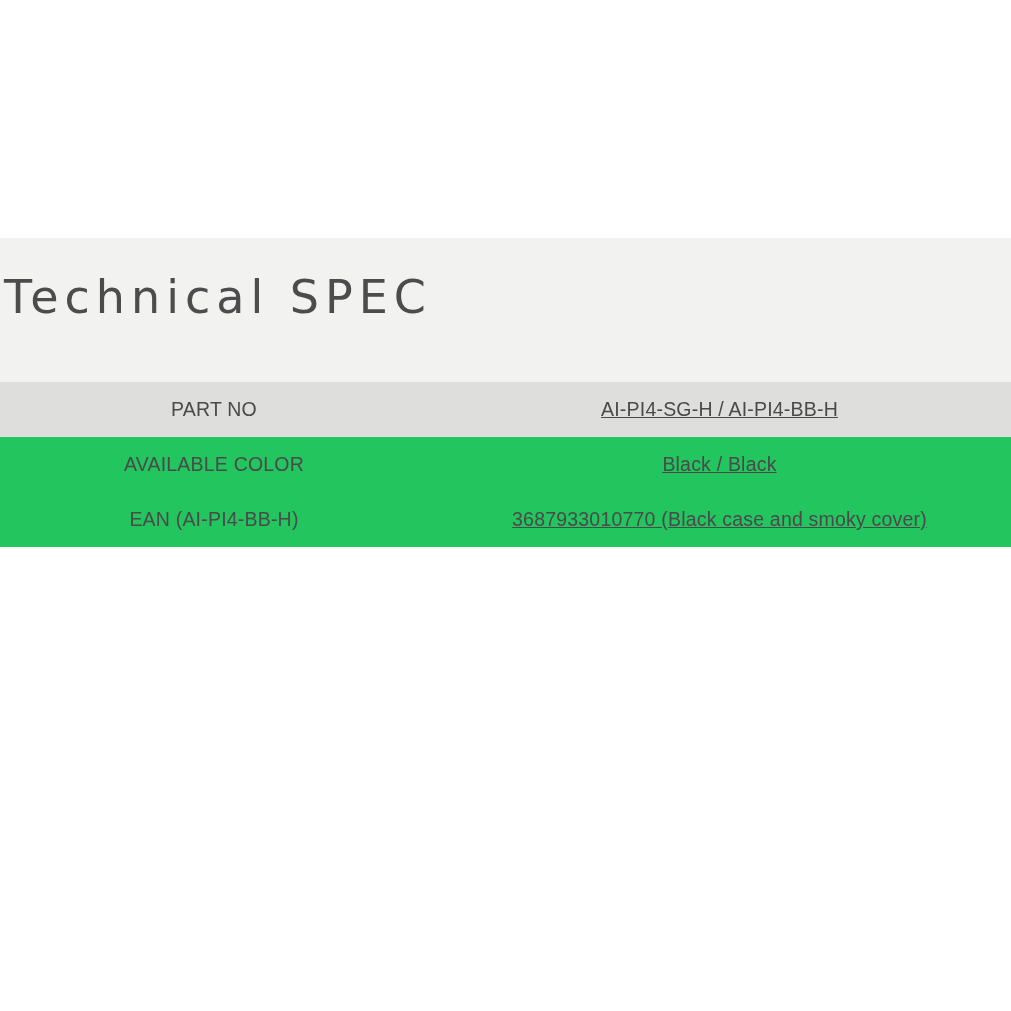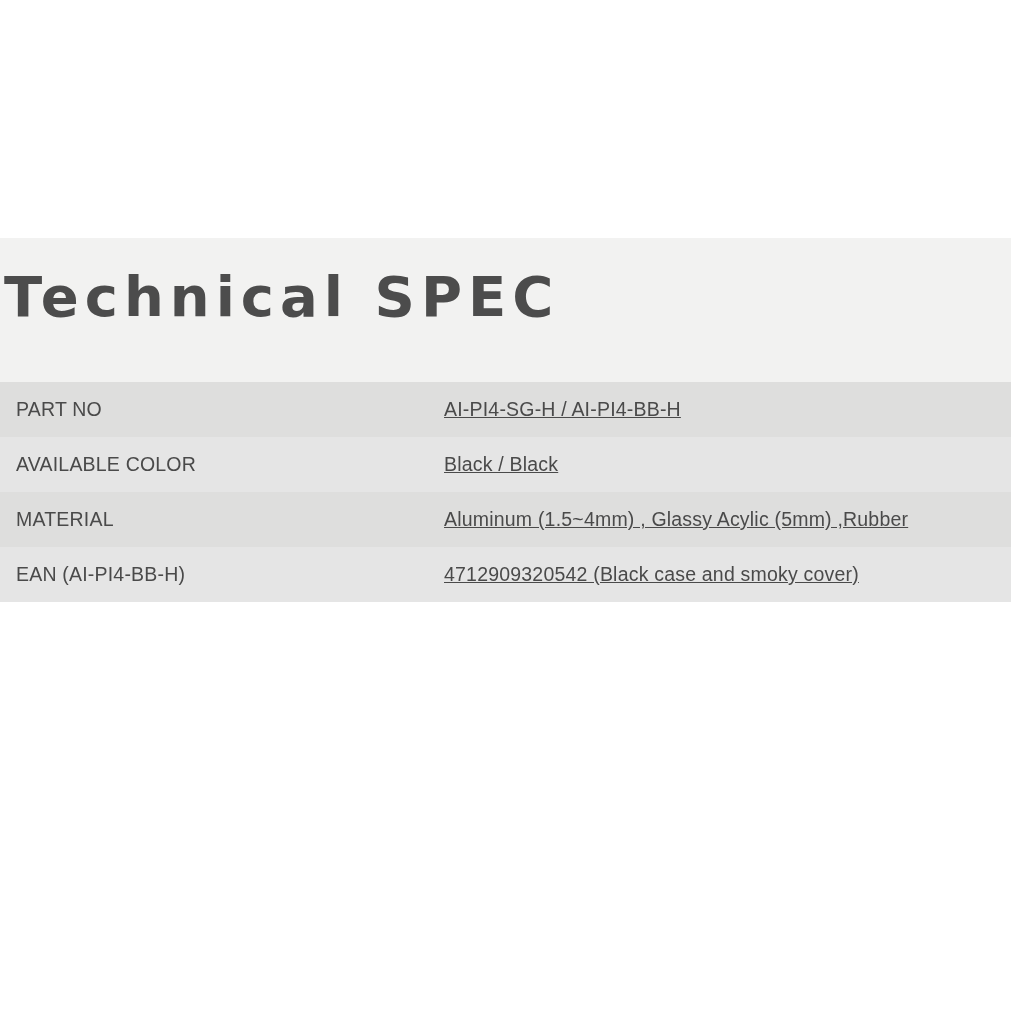--- a/index.html
+++ b/index.html
@@ -28,51 +28,52 @@
   .title-band {
     background: #f2f2f1;
     height: 144px;
     box-sizing: border-box;
     padding-left: 4px;
     display: flex;
     align-items: center;
   }
   .spec-title {
     font-family: "DejaVu Sans", sans-serif;
-    font-size: 56px;
-    font-weight: 700;
+    font-size: 46px;
+    font-weight: 400;
     letter-spacing: 6px;
     color: #4c4c4c;
     white-space: nowrap;
     line-height: 1;
     padding-bottom: 26px;
   }
   table.spec-table {
     border-collapse: collapse;
     width: 1011px;
     table-layout: fixed;
   }
   table.spec-table tr {
     height: 45.5px;
   }
   table.spec-table tr.odd {
     background: #dededd;
   }
   table.spec-table tr.even {
-    background: #e5e5e5;
+    background: #22c55e;
   }
   table.spec-table td {
     padding: 16px;
     vertical-align: middle;
     color: #4a4a4a;
     font-size: 19.5px;
     font-weight: 400;
     letter-spacing: 0.2px;
     white-space: nowrap;
     overflow: visible;
+    text-align: center;
   }
   td.label-cell {
     width: 428px;
     padding-left: 32px;
     box-sizing: border-box;
   }
   td.value-cell {
     padding-left: 0;
     text-decoration: underline;
   }
@@ -91,26 +92,22 @@
     <table class="spec-table">
       <tbody>
         <tr class="odd">
           <td class="label-cell">PART NO</td>
           <td class="value-cell">AI-PI4-SG-H / AI-PI4-BB-H</td>
         </tr>
         <tr class="even">
           <td class="label-cell">AVAILABLE COLOR</td>
           <td class="value-cell">Black / Black</td>
         </tr>
-        <tr class="odd">
-          <td class="label-cell">MATERIAL</td>
-          <td class="value-cell">Aluminum (1.5~4mm) , Glassy Acylic (5mm) ,Rubber</td>
-        </tr>
         <tr class="even">
           <td class="label-cell">EAN (AI-PI4-BB-H)</td>
-          <td class="value-cell">4712909320542 (Black case and smoky cover)</td>
+          <td class="value-cell">3687933010770 (Black case and smoky cover)</td>
         </tr>
       </tbody>
     </table>
 
   </div>
 
 </div>
 
 </body></html>

